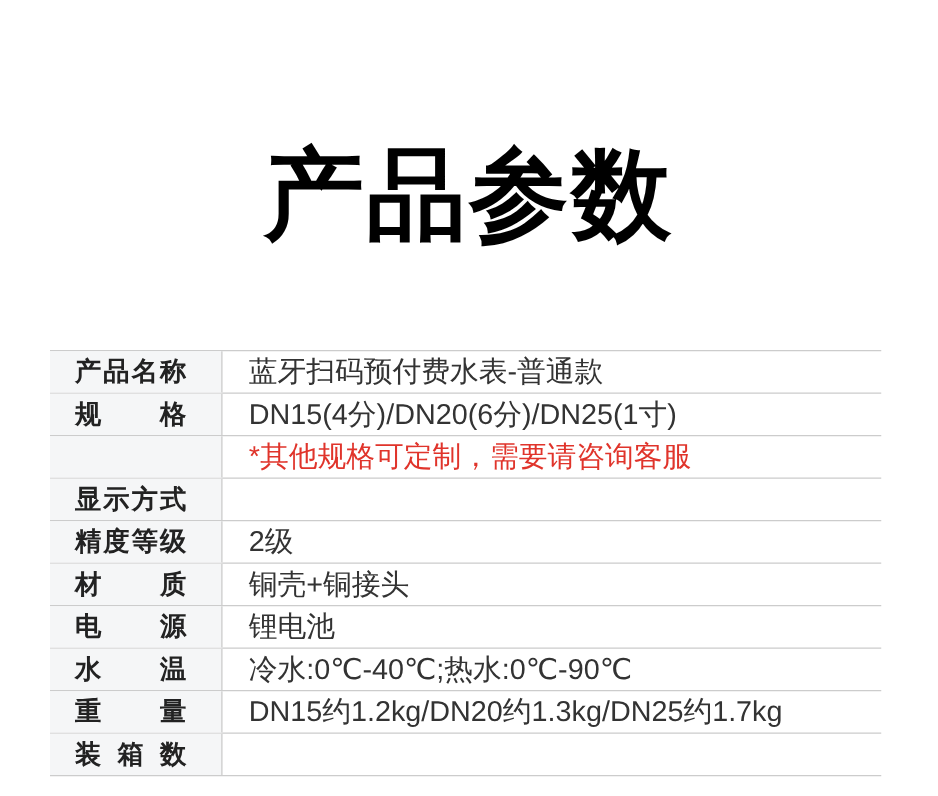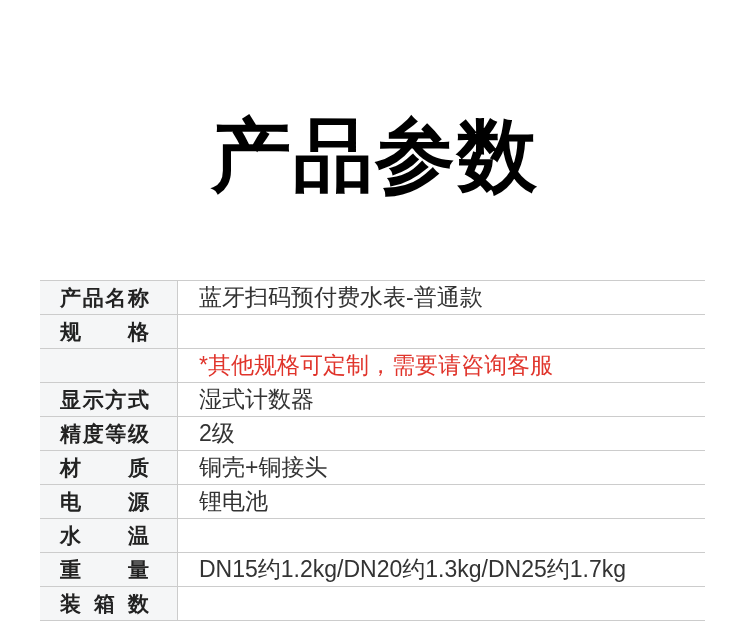--- a/index.html
+++ b/index.html
@@ -93,37 +93,37 @@
     </div>
     <div class="cell-value">蓝牙扫码预付费水表-普通款</div>
   </div>
       <div class="spec-row">
     <div class="cell-label">
       <span class="label-box">
             <span class="lch">规</span>
             <span class="lch">格</span>
           </span>
     </div>
+    <div class="cell-value">DN15(4分)/DN20(6分)/DN25(1寸)</div>
   </div>
       <div class="spec-row">
     <div class="cell-label">
       <span class="label-box"></span>
     </div>
     <div class="cell-value highlight">*其他规格可定制，需要请咨询客服</div>
   </div>
       <div class="spec-row">
     <div class="cell-label">
       <span class="label-box">
             <span class="lch">显</span>
             <span class="lch">示</span>
             <span class="lch">方</span>
             <span class="lch">式</span>
           </span>
     </div>
-    <div class="cell-value">湿式计数器</div>
   </div>
       <div class="spec-row">
     <div class="cell-label">
       <span class="label-box">
             <span class="lch">精</span>
             <span class="lch">度</span>
             <span class="lch">等</span>
             <span class="lch">级</span>
           </span>
     </div>
@@ -147,20 +147,21 @@
     </div>
     <div class="cell-value">锂电池</div>
   </div>
       <div class="spec-row">
     <div class="cell-label">
       <span class="label-box">
             <span class="lch">水</span>
             <span class="lch">温</span>
           </span>
     </div>
+    <div class="cell-value">冷水:0℃-40℃;热水:0℃-90℃</div>
   </div>
       <div class="spec-row">
     <div class="cell-label">
       <span class="label-box">
             <span class="lch">重</span>
             <span class="lch">量</span>
           </span>
     </div>
     <div class="cell-value">DN15约1.2kg/DN20约1.3kg/DN25约1.7kg</div>
   </div>

